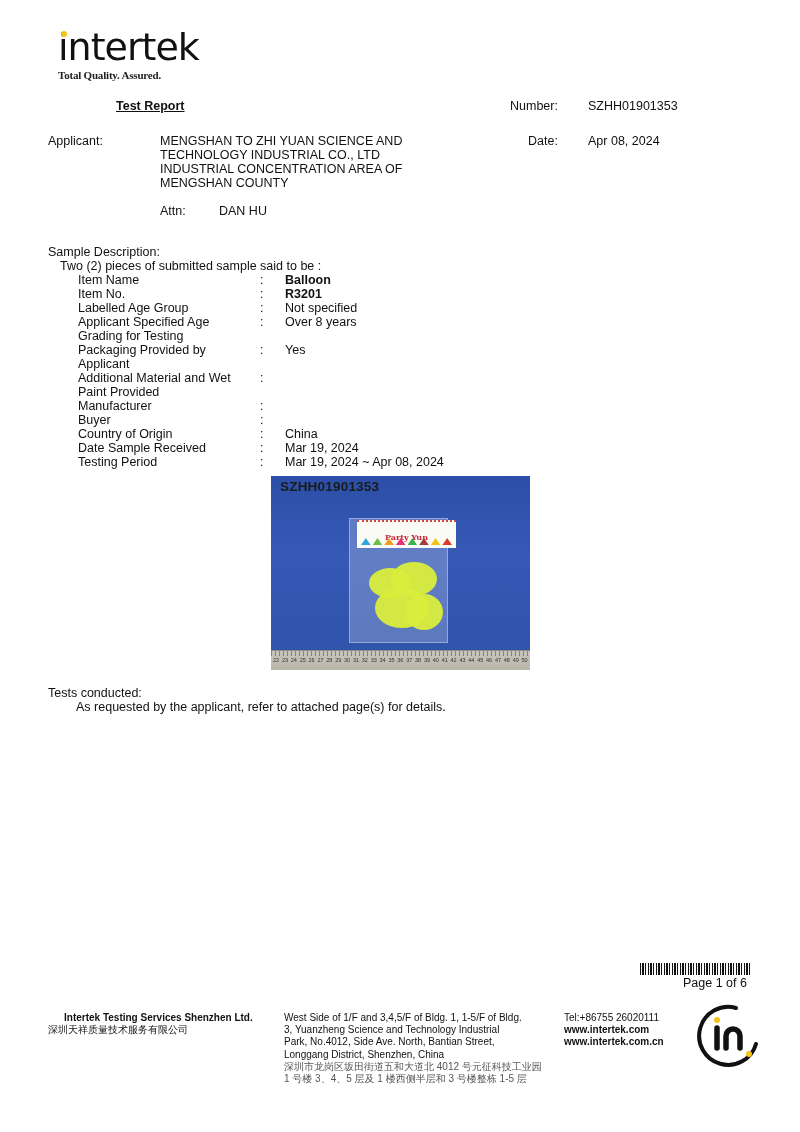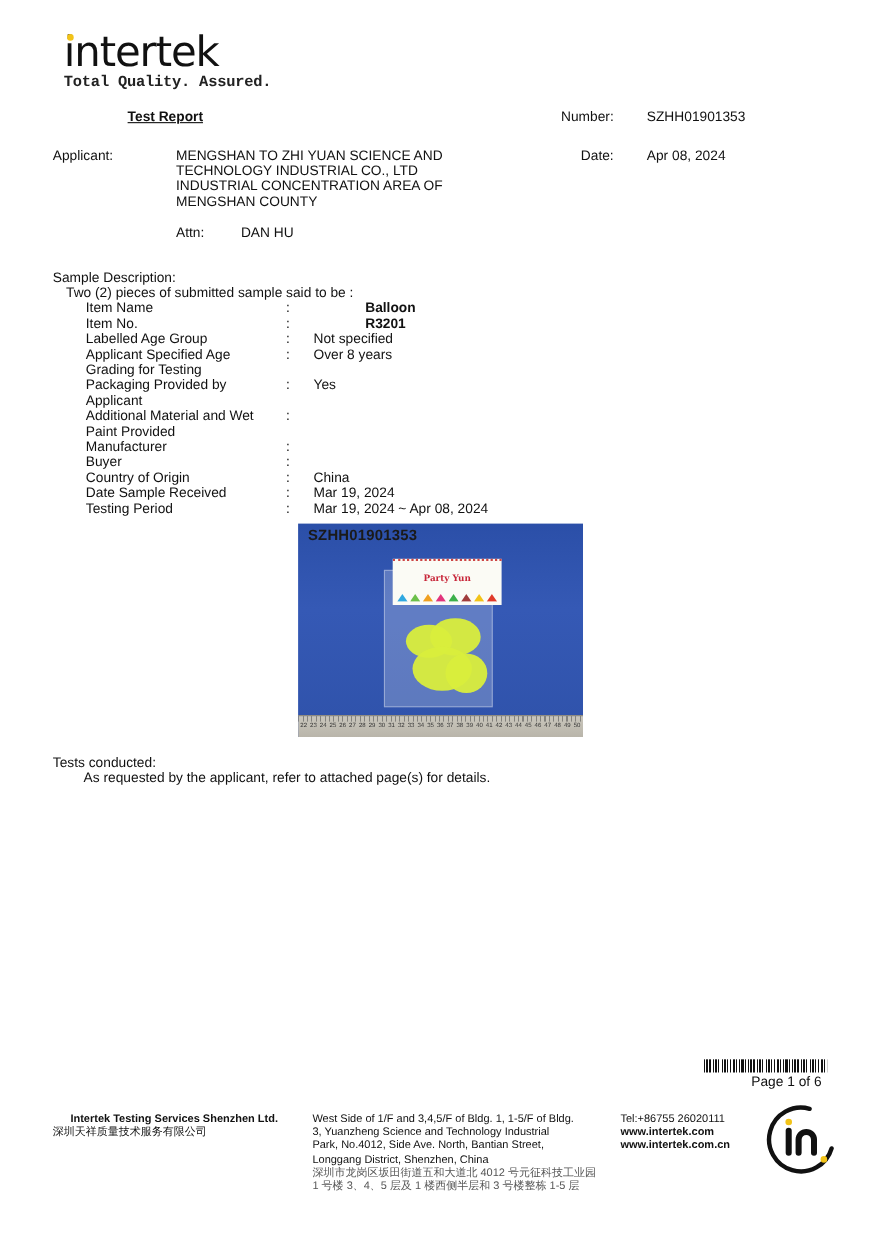--- a/index.html
+++ b/index.html
@@ -4,48 +4,48 @@
 <style>
   * { box-sizing: border-box; margin: 0; padding: 0; }
   html, body { width: 800px; height: 1132px; background: #ffffff; }
   body { position: relative; font-family: "Liberation Sans", sans-serif; color: #111; font-size: 12.5px; line-height: 14px; overflow: hidden; }
   .abs { position: absolute; }
 
   
   .logo { left: 58px; top: 28px; }
   .logo-word { font-family: "DejaVu Sans", sans-serif; font-size: 38px; font-weight: 400; letter-spacing: -1px; color: #111; line-height: 38px; position: relative; }
   .logo-dot { position: absolute; left: 3px; top: 3px; width: 6px; height: 6px; border-radius: 50%; background: #f2c318; }
-  .logo-tag { font-family: Liberation Mono, monospace; font-size: 14px; font-weight: bold; color: #222; margin-top: 2px; letter-spacing: -0.2px; }
+  .logo-tag { font-family: Liberation Serif, serif; font-size: 11px; font-weight: bold; color: #222; margin-top: 2px; letter-spacing: -0.2px; }
 
   .title { left: 116px; top: 99px; font-weight: bold; text-decoration: underline; font-size: 12.5px; }
   .lbl-number { left: 510px; top: 99px; }
   .val-number { left: 588px; top: 99px; }
 
   .lbl-applicant { left: 48px; top: 134px; }
   .applicant-lines { left: 160px; top: 134px; }
   .lbl-date { left: 528px; top: 134px; }
   .val-date { left: 588px; top: 134px; }
 
   .lbl-attn { left: 160px; top: 204px; }
   .val-attn { left: 219px; top: 204px; }
 
   .sd-heading { left: 48px; top: 245px; }
   .sd-intro { left: 60px; top: 259px; }
   .sd-table { left: 78px; top: 273px; width: 640px; }
   .sd-row { display: flex; }
   .sd-label { width: 182px; }
   .sd-colon { width: 25px; }
   .sd-value { flex: 1; }
-  .bold { font-weight: bold; margin-left: 47px; }
+  .bold { font-weight: bold; }
 
   
   .photo { left: 271px; top: 476px; width: 259px; height: 194px; background: linear-gradient(180deg, #2b4fa8 0%, #3559b5 40%, #2f52aa 100%); overflow: hidden; }
   .photo-id { position: absolute; left: 9px; top: 4px; font-weight: bold; font-size: 13.5px; color: #1a1a1a; letter-spacing: 0.2px; }
   .bag { position: absolute; left: 78px; top: 42px; width: 99px; height: 125px; background: rgba(230,235,245,0.25); border: 1px solid rgba(255,255,255,0.35); }
-  .card { position: absolute; left: 86px; top: 32px; width: 99px; height: 42px; background: #fbfbf5; border-top: 2px dotted #c44; padding-left: 16px; }
+  .card { position: absolute; left: 86px; top: 44px; width: 99px; height: 28px; background: #fbfbf5; border-top: 2px dotted #c44; padding-left: 16px; }
   .card-title { position: absolute; left: 0; width: 100%; top: 8px; text-align: center; font-size: 8px; font-weight: bold; color: #c8273a; font-family: "DejaVu Serif", serif; }
   .card-flags { position: absolute; left: 4px; right: 4px; bottom: 3px; height: 7px; display: flex; gap: 2px; }
   .card-flags span { flex: 1; clip-path: polygon(0 100%, 50% 0, 100% 100%); }
   .balloon { position: absolute; background: #d9ee3c; border-radius: 50%; opacity: 0.95; }
   .ruler { position: absolute; left: 0; bottom: 0; width: 100%; height: 20px; background: linear-gradient(180deg, #c9c6bc, #b9b5aa); border-top: 1px solid #8f8b80; }
   .ruler-nums { position: absolute; left: 2px; right: 2px; bottom: 3px; display: flex; justify-content: space-between; font-size: 5.5px; color: #333; }
   .ruler-ticks { position: absolute; left: 0; right: 0; top: 0; height: 5px; background: repeating-linear-gradient(90deg, #555 0 1px, transparent 1px 4px); opacity: 0.6; }
 
   .tests-heading { left: 48px; top: 686px; }
   .tests-text { left: 76px; top: 700px; }

